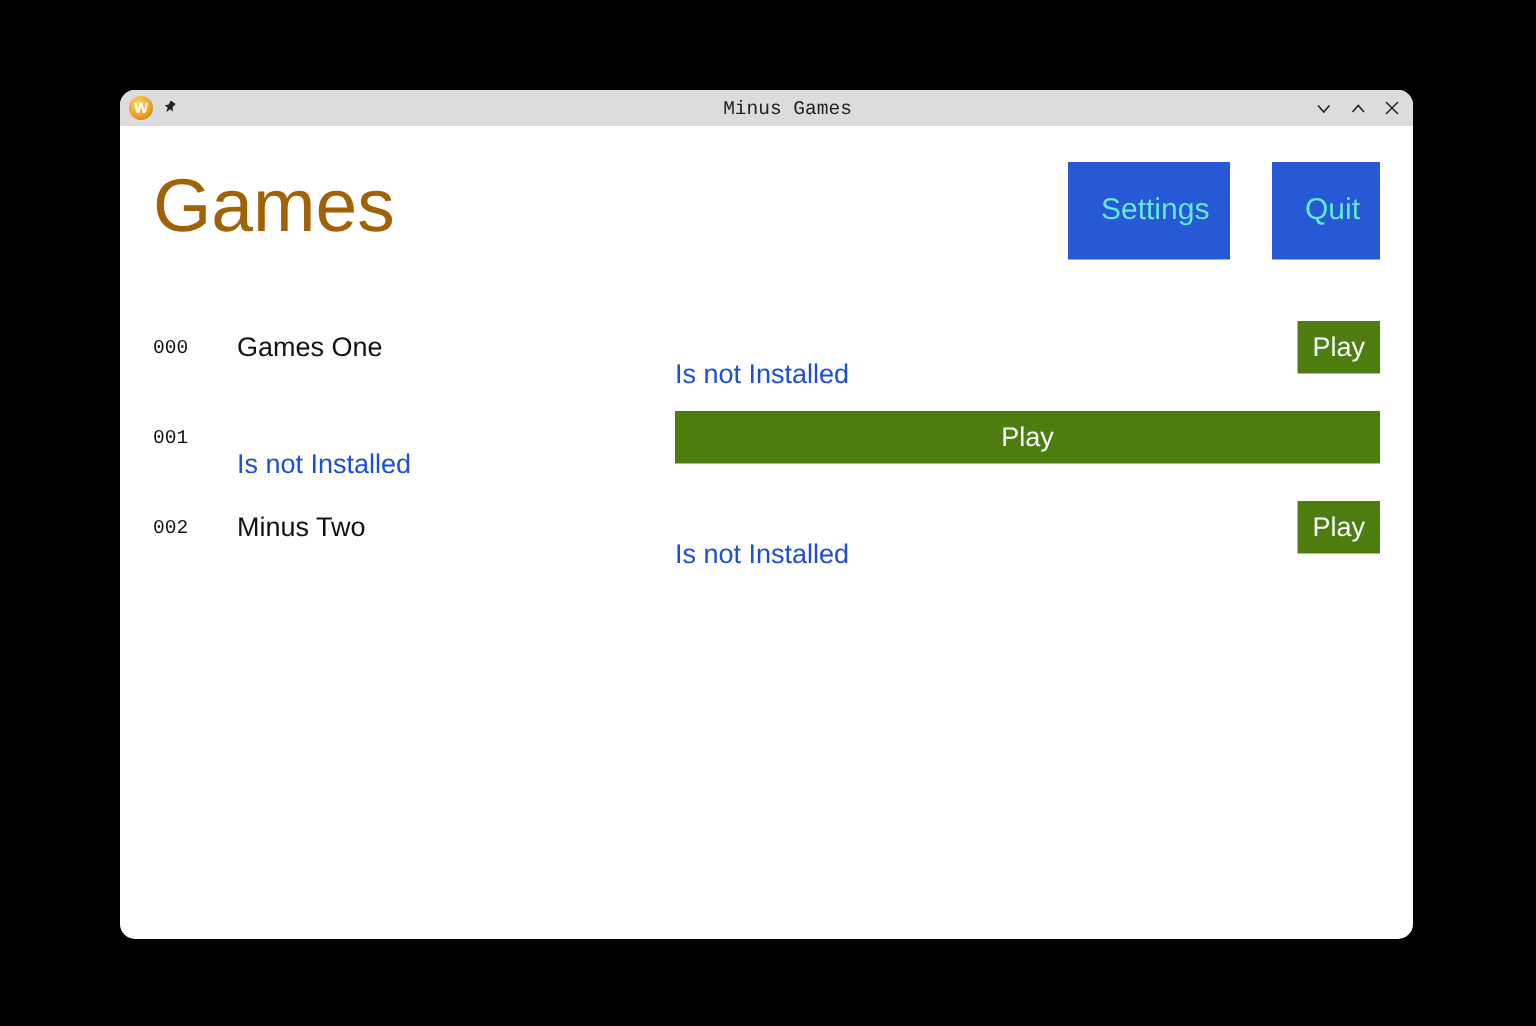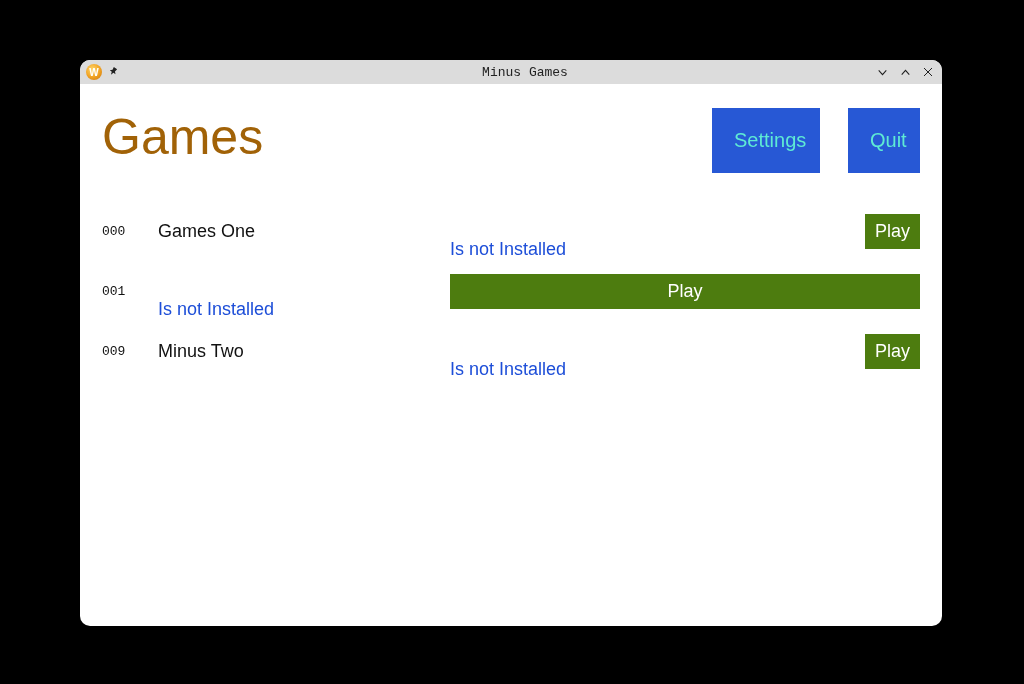--- a/index.html
+++ b/index.html
@@ -205,20 +205,20 @@
         <span class="game-name">Games One</span>
         <span class="game-status">Is not Installed</span>
         <button class="play-btn">Play</button>
       </div>
       <div class="game-row">
         <span class="game-id">001</span>
         <span class="game-status">Is not Installed</span>
         <button class="play-btn">Play</button>
       </div>
       <div class="game-row">
-        <span class="game-id">009</span>
+        <span class="game-id">002</span>
         <span class="game-name">Minus Two</span>
         <span class="game-status">Is not Installed</span>
         <button class="play-btn">Play</button>
       </div>
     </div>
   </div>
 </div>
 
 </body></html>

